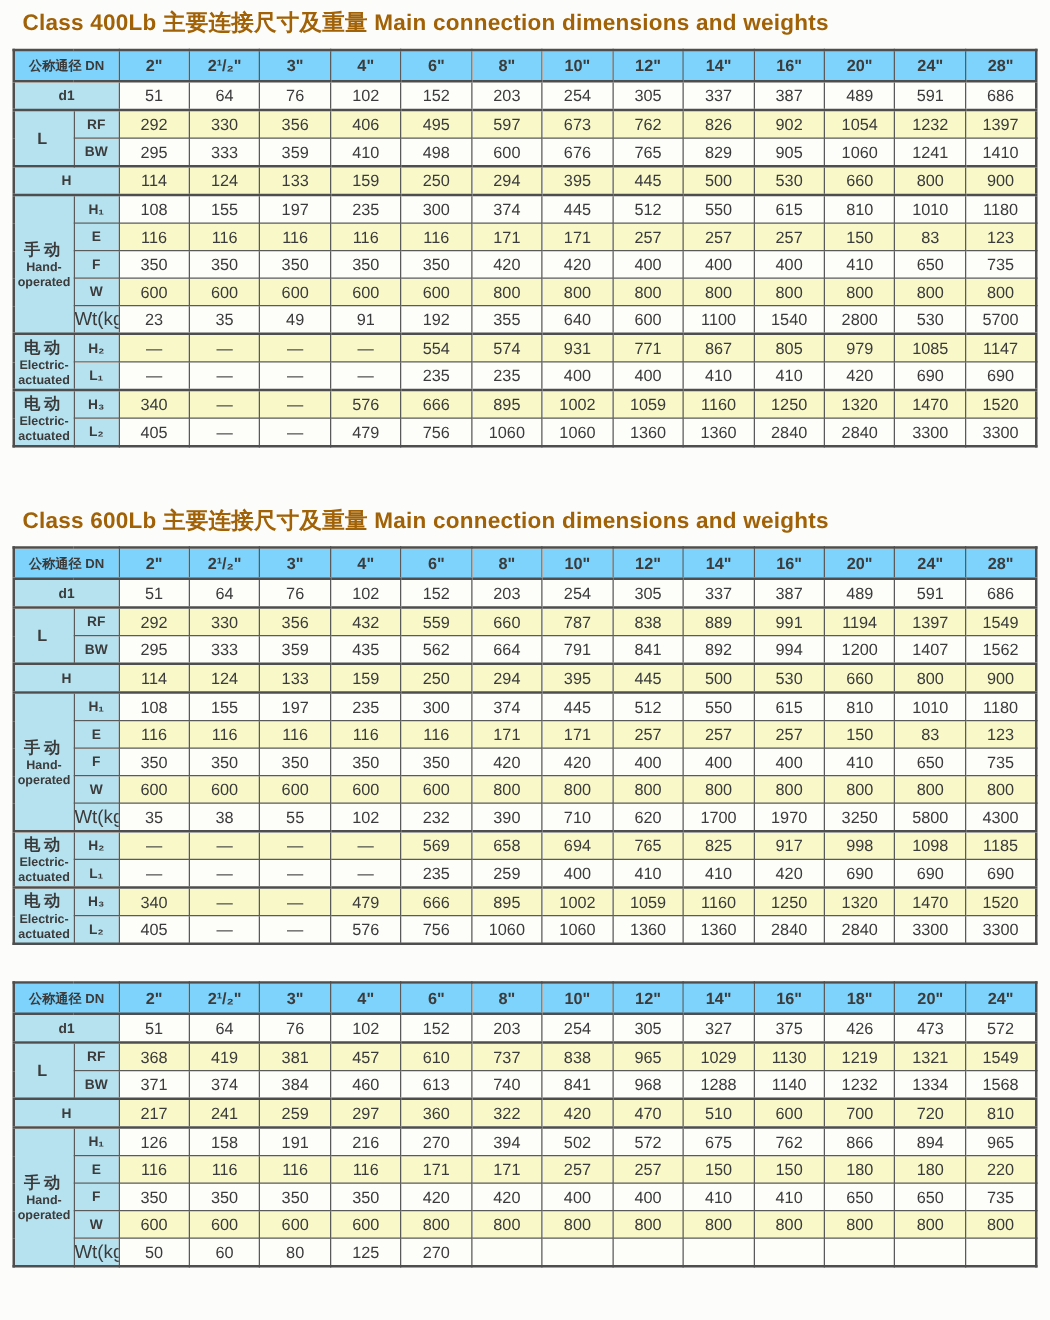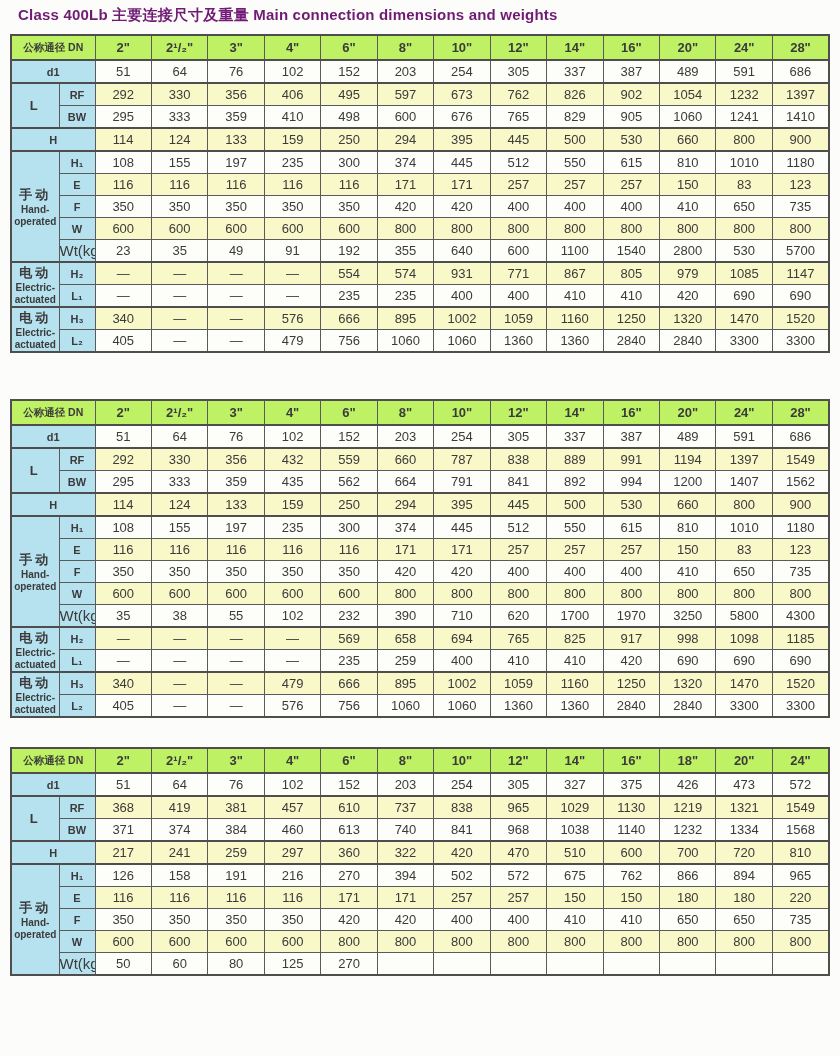--- a/index.html
+++ b/index.html
@@ -7,36 +7,36 @@
     width:840px;height:1056px;box-sizing:border-box;
     background:#fcfcfa;padding-top:4px;overflow:hidden;
     font-family:"Liberation Sans","DejaVu Sans",sans-serif;
   }
   .tsec{margin:0 10px;}
   .sec-0{margin-top:2px;}
   .sec-1{margin-top:46px;}
   .sec-2{margin-top:29px;}
   .ttl{
     font-family:"Liberation Sans","DejaVu Sans",sans-serif;
-    font-size:15px;font-weight:bold;color:#701a75;
+    font-size:18px;font-weight:bold;color:#a16207;
     margin:0 0 9px 8px;letter-spacing:.2px;
   }
   table.dim-table{
     width:820px;border-collapse:collapse;table-layout:fixed;
     border:2px solid #4e4e4e;
   }
   .col-lab1{width:48px;}
   .col-lab2{width:36px;}
   th,td{
     border:1px solid #5a5a5a;text-align:center;vertical-align:middle;
     padding:1px 0;color:#3b3b3b;overflow:hidden;
     font-family:"Liberation Sans","DejaVu Sans",sans-serif;
   }
   thead th{
-    background:#bef264;height:21px;font-size:13px;font-weight:bold;
+    background:#7dd3fc;height:21px;font-size:13px;font-weight:bold;
     border-bottom:2px solid #4e4e4e;
   }
   th.hdr-label{font-size:10.5px;font-weight:bold;}
   td.label-cell{
     background:#b6e2f0;font-size:11px;font-weight:bold;height:19px;
   }
   td.label-cell.small-label{font-size:15px;font-weight:normal;}
   td.group-cell{background:#b6e2f0;padding:0 1px;}
   .g-zh{font-size:13px;font-weight:bold;letter-spacing:3px;}
   .g-en{font-size:10px;font-weight:bold;line-height:1.12;overflow-wrap:break-word;}
@@ -311,20 +311,21 @@
               <td class="val white">2840</td>
               <td class="val white">3300</td>
               <td class="val white">3300</td>
             </tr>
           </tbody>
         </table>
       </div>
   </section>
 
   <section class="tsec sec-1">
+    <h2 class="ttl">Class 600Lb 主要连接尺寸及重量 Main connection dimensions and weights</h2>
     <div>
         <table class="dim-table">
           <colgroup>
             <col class="col-lab1">
             <col class="col-lab2">
             <col>
             <col>
             <col>
             <col>
             <col>
@@ -661,21 +662,21 @@
             <tr>
               <td class="label-cell">BW</td>
               <td class="val white">371</td>
               <td class="val white">374</td>
               <td class="val white">384</td>
               <td class="val white">460</td>
               <td class="val white">613</td>
               <td class="val white">740</td>
               <td class="val white">841</td>
               <td class="val white">968</td>
-              <td class="val white">1038</td>
+              <td class="val white">1288</td>
               <td class="val white">1140</td>
               <td class="val white">1232</td>
               <td class="val white">1334</td>
               <td class="val white">1568</td>
             </tr>
             <tr class="thick-top">
               <td class="label-cell" colspan="2">H</td>
               <td class="val yellow">217</td>
               <td class="val yellow">241</td>
               <td class="val yellow">259</td>

